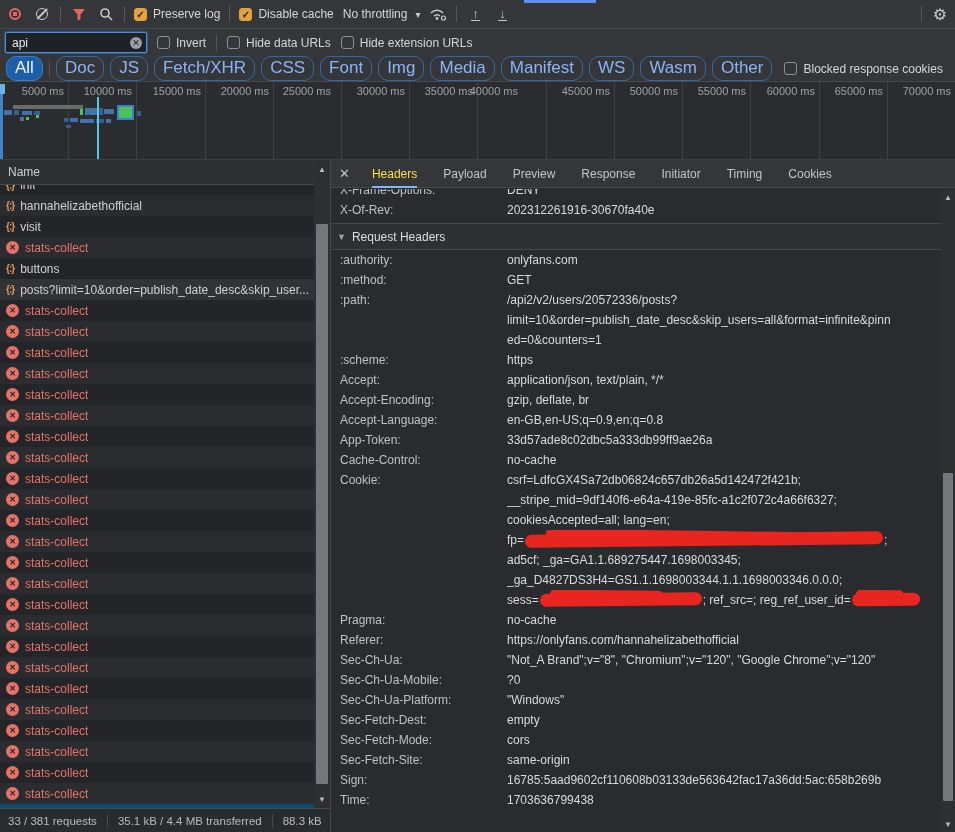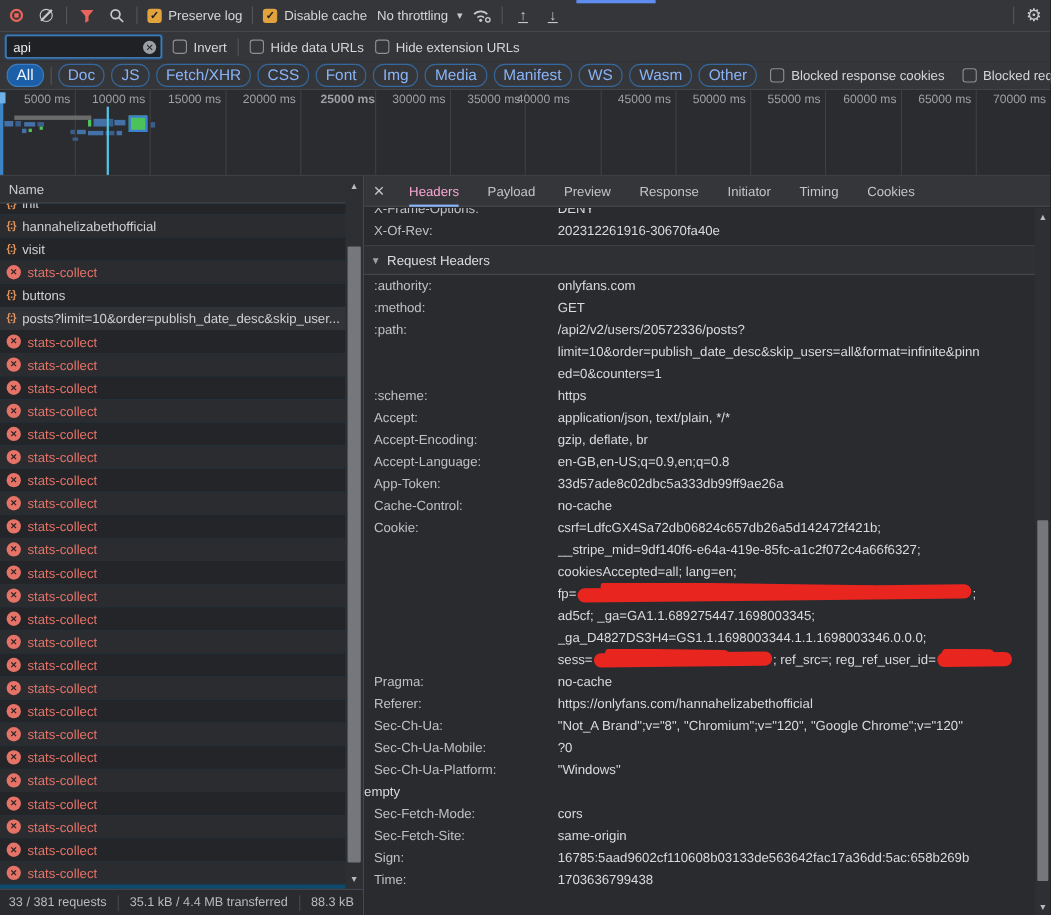--- a/index.html
+++ b/index.html
@@ -37,21 +37,21 @@
   
   .filter-input { width:142px; height:21px; background:#202124; border:1px solid #4a8fd4;
                   box-shadow:0 0 0 1px #2c5a88; border-radius:2px; display:flex; align-items:center;
                   padding:0 4px 0 6px; gap:4px; }
   .filter-input .txt { flex:1; color:#e8eaed; }
   .input-clear { width:12px; height:12px; border-radius:50%; background:#9aa0a6; color:#202124;
                  font-size:9px; display:flex; align-items:center; justify-content:center; }
 
   
   .pill { border:1px solid #35689e; color:#8ab4f8; border-radius:10px; padding:1px 8px 2px;
-          font-size:14px; white-space:nowrap; }
+          font-size:17px; white-space:nowrap; }
   .pill.selected { background:#1a5fa8; border-color:#3d7cc0; color:#eef3fb; }
 
   
   .overview { position:relative; height:78px; background:#2b2c2f; border-bottom:1px solid #3e3f43; overflow:hidden; }
   .gridline { position:absolute; top:0; bottom:0; width:1px; background:#3f4044; }
   .tick-label { position:absolute; top:3px; width:66px; text-align:right; font-size:11px; color:#9fa0a5; white-space:nowrap; }
   .wf-bar { position:absolute; }
   .left-marker { position:absolute; left:0; top:2px; bottom:0; width:3px; background:#3d85c6; }
   .left-marker-cap { position:absolute; left:0; top:2px; width:5px; height:10px; background:#6db1e8; }
   .cyan-line { position:absolute; width:2px; background:#53c7e8; }
@@ -85,21 +85,21 @@
 
   .status-bar { height:24px; border-top:1px solid #47484c; background:#2a2b2f; display:flex;
                 align-items:center; font-size:11.5px; color:#b9babe; padding:0 8px; gap:10px; white-space:nowrap; }
   .status-bar .vsep { height:14px; background:#47484c; }
 
   
   .details { position:relative; flex:1; background:#2a2b2f; overflow:hidden; }
   .tab-bar { height:28px; background:#35363a; border-bottom:1px solid #47484c; display:flex;
              align-items:center; padding:0 8px; gap:20px; }
   .tab { color:#c3c4c7; height:28px; display:flex; align-items:center; position:relative; white-space:nowrap; }
-  .tab.active { color:#f9a8d4; }
+  .tab.active { color:#fde047; }
   .tab.active::after { content:""; position:absolute; left:0; right:0; bottom:0; height:2px; background:#8ab4f8; }
   .close-x { color:#c3c4c7; font-size:13px; margin-right:2px; }
 
   .hdr-content { position:absolute; top:29px; left:0; right:14px; bottom:0; overflow:hidden; }
   .hrow { display:flex; line-height:20px; }
   .hkey { flex:0 0 176px; padding-left:9px; color:#bfc0c4; white-space:nowrap; }
   .hval { flex:1; color:#d9dadc; word-break:break-all; }
   .vline { line-height:20px; white-space:nowrap; overflow:hidden; }
   .partial-clip { height:11px; overflow:hidden; }
   .partial-clip .hrow { transform:translateY(-9px); }
@@ -231,21 +231,21 @@
     <div id="ov-grid">
         <div class="gridline" style="left: 68px;"></div>
         <div class="tick-label" style="left: -2px;">5000 ms</div>
         <div class="gridline" style="left: 136px;"></div>
         <div class="tick-label" style="left: 66px;">10000 ms</div>
         <div class="gridline" style="left: 205px;"></div>
         <div class="tick-label" style="left: 135px;">15000 ms</div>
         <div class="gridline" style="left: 273px;"></div>
         <div class="tick-label" style="left: 203px;">20000 ms</div>
         <div class="gridline" style="left: 341px;"></div>
-        <div class="tick-label" style="left: 275px; font-weight: bold;">25000 ms</div>
+        <div class="tick-label" style="left: 265px;">25000 ms</div>
         <div class="gridline" style="left: 409px;"></div>
         <div class="tick-label" style="left: 339px;">30000 ms</div>
         <div class="gridline" style="left: 477px;"></div>
         <div class="tick-label" style="left: 407px;">35000 ms</div>
         <div class="gridline" style="left: 546px;"></div>
         <div class="tick-label" style="left: 452px;">40000 ms</div>
         <div class="gridline" style="left: 614px;"></div>
         <div class="tick-label" style="left: 544px;">45000 ms</div>
         <div class="gridline" style="left: 682px;"></div>
         <div class="tick-label" style="left: 612px;">50000 ms</div>
@@ -546,20 +546,21 @@
                 <div class="vline">?0</div>
               </span>
             </div>
             <div class="hrow">
               <span class="hkey">Sec-Ch-Ua-Platform:</span>
               <span class="hval">
                 <div class="vline">"Windows"</div>
               </span>
             </div>
             <div class="hrow">
+              <span class="hkey">Sec-Fetch-Dest:</span>
               <span class="hval">
                 <div class="vline">empty</div>
               </span>
             </div>
             <div class="hrow">
               <span class="hkey">Sec-Fetch-Mode:</span>
               <span class="hval">
                 <div class="vline">cors</div>
               </span>
             </div>

